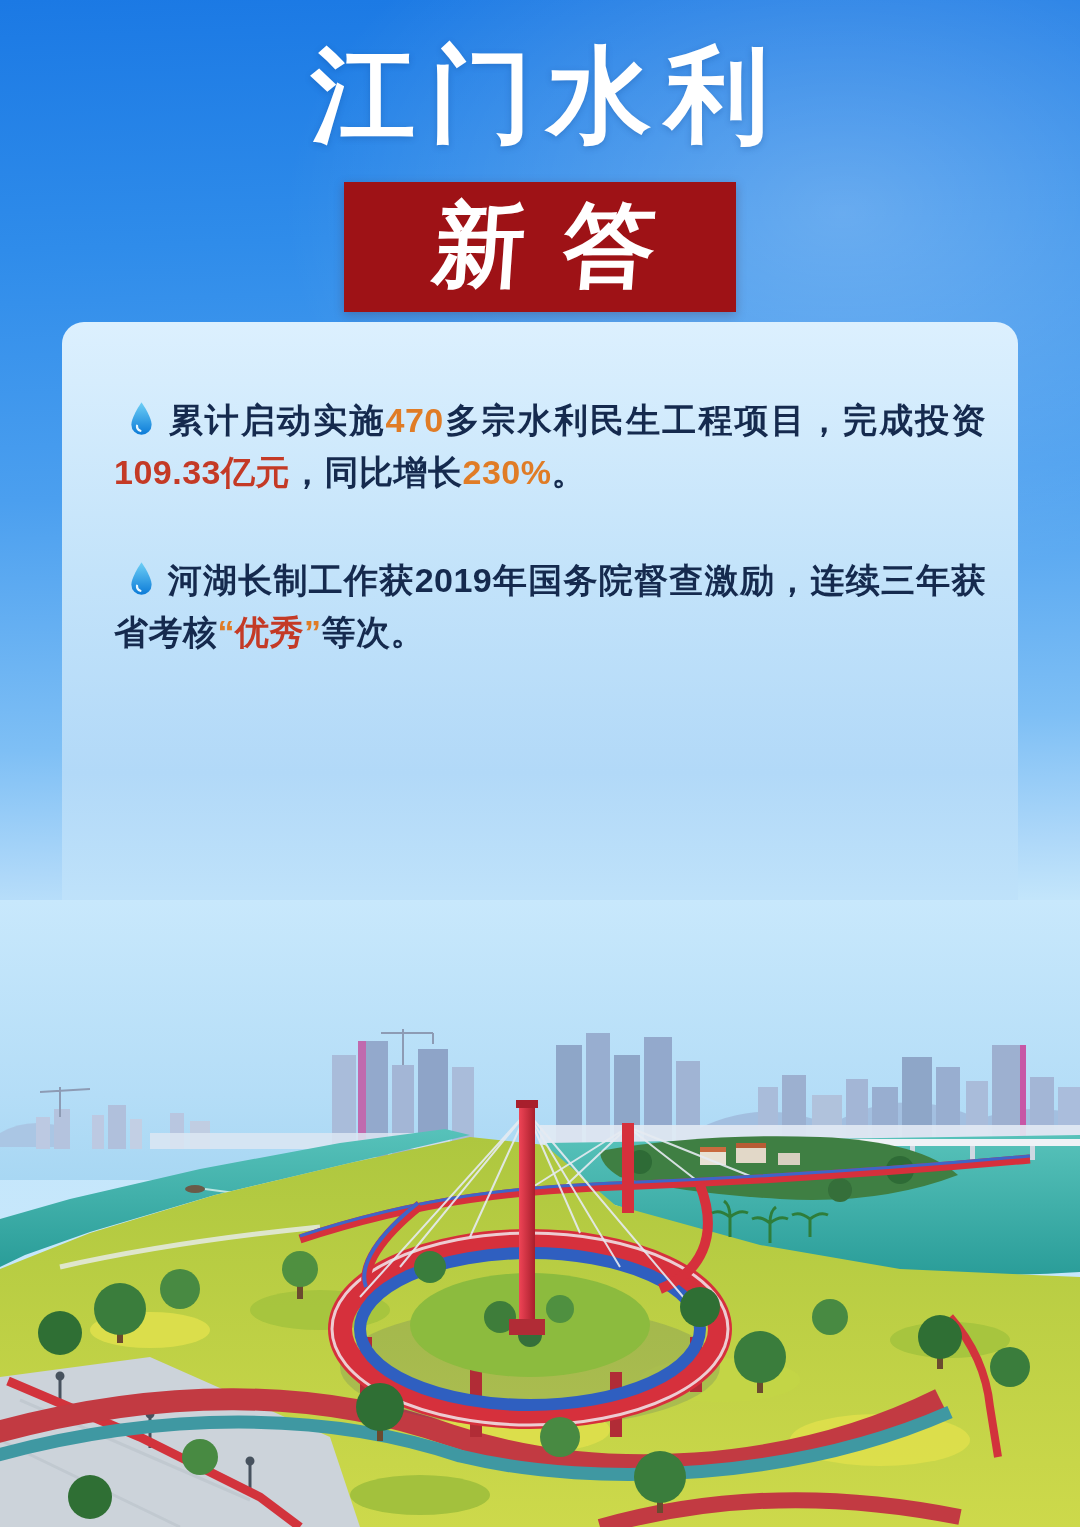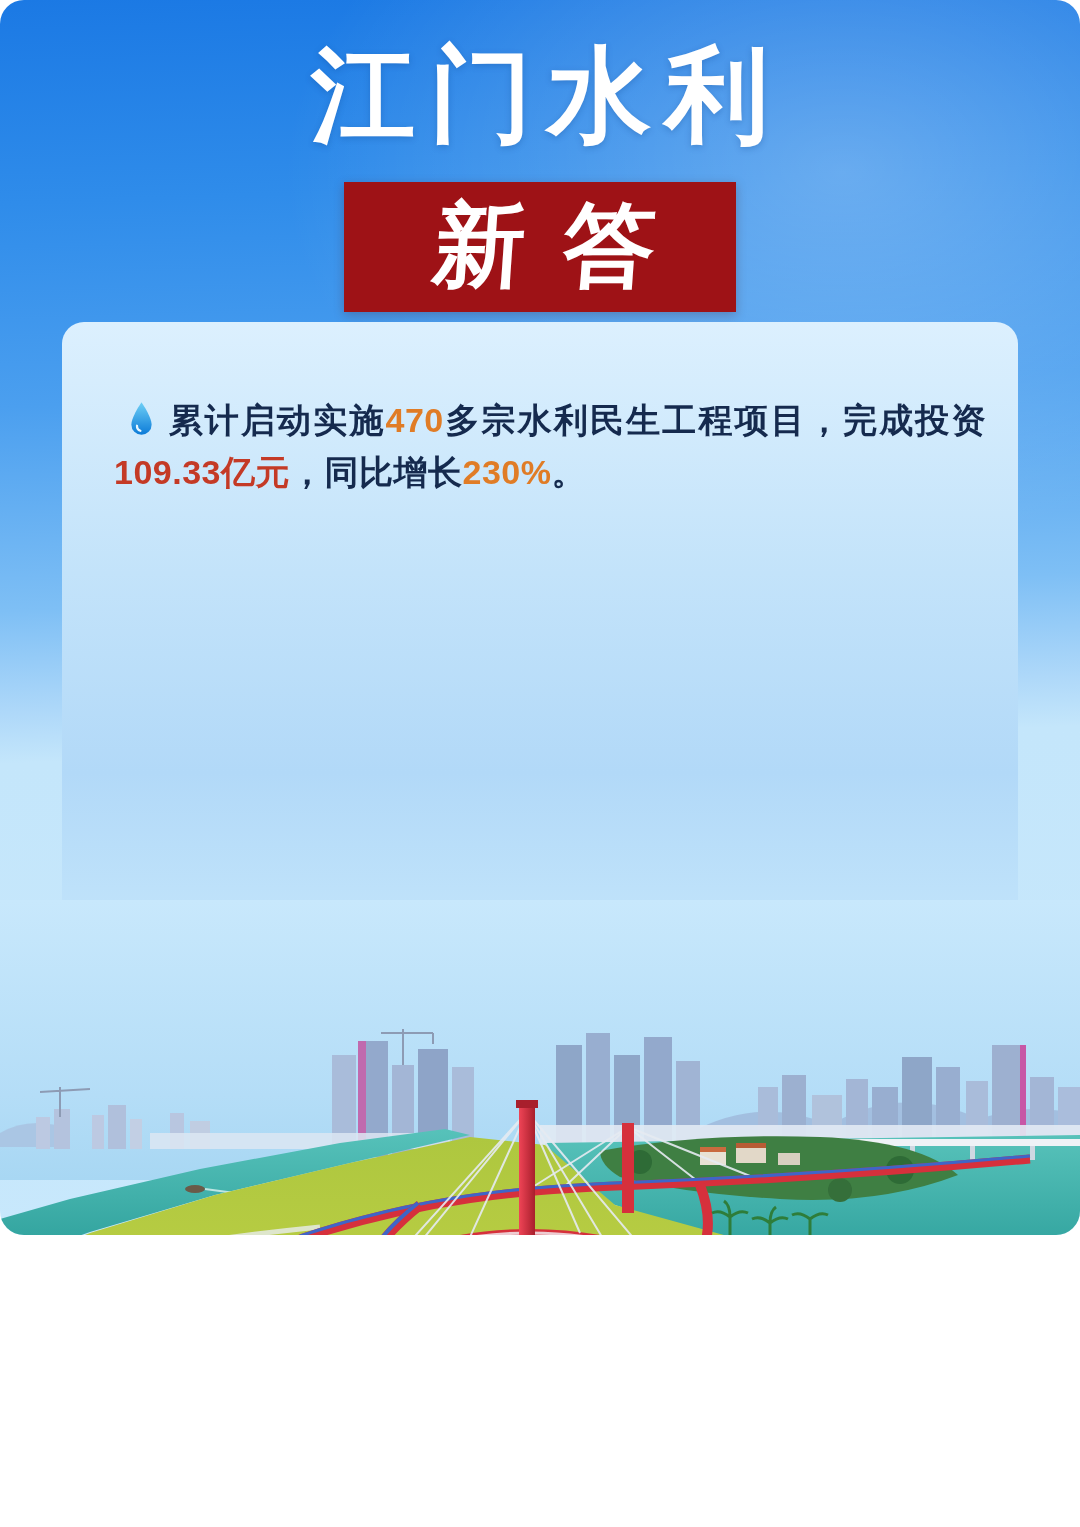--- a/index.html
+++ b/index.html
@@ -1,22 +1,21 @@
 <!DOCTYPE html>
 <html style="--box-red: #9e1216; --text-dark: #152a4e; --accent-orange: #e07c26; --accent-red: #c43a26;"><head>
 <meta charset="utf-8">
 <style>
   html,body{margin:0;padding:0;}
   body{width:1080px;height:1527px;overflow:hidden;font-family:"Liberation Sans",sans-serif;}
   .poster{
-    position:relative;width:1080px;height:1235px;overflow:hidden;
+    position:relative;width:1080px;height:1527px;overflow:hidden;
     background:
       radial-gradient(ellipse 900px 600px at 78% 14%, rgba(255,255,255,.28), rgba(255,255,255,0) 62%),
       linear-gradient(178deg,#1b79e4 0%,#2f8cea 16%,#4b9fef 32%,#7ebff5 48%,#aed8f9 56%,#c4e6fb 60%,#c8e8fc 100%);
-    border-radius: 24px;
   }
   
   .title-wrap{position:absolute;top:40px;left:0;width:100%;text-align:center;}
   .main-title{
     font-family:"Liberation Serif",serif;font-weight:700;
     font-size:104px;line-height:112px;color:#ffffff;
     letter-spacing:14px;text-indent:14px;margin:0;
     text-shadow:0 2px 6px rgba(10,60,130,.25);
   }
   .subtitle-box{
@@ -73,20 +72,24 @@
       <p class="subtitle-text">新答卷</p>
     </div>
   </div>
 
   <div class="card">
     <div class="bullets">
         <p class="bullet"><svg class="drop" viewBox="0 0 24 32">
             <path d="M12 1 C12 1 3 14 3 21 a9 9 0 0 0 18 0 C21 14 12 1 12 1 Z" fill="url(#dropGrad)"></path>
             <path d="M8 22 a4.5 4.5 0 0 0 3 4.5" stroke="#e9f7ff" stroke-width="2" fill="none" stroke-linecap="round"></path>
           </svg><span class="seg-dark">累计启动实施</span><span class="seg-orange">470</span><span class="seg-dark">多宗水利民生工程项目，完成投资</span><span class="seg-red">109.33亿元</span><span class="seg-dark">，同比增长</span><span class="seg-orange">230%</span><span class="seg-dark">。</span></p>
+        <p class="bullet"><svg class="drop" viewBox="0 0 24 32">
+            <path d="M12 1 C12 1 3 14 3 21 a9 9 0 0 0 18 0 C21 14 12 1 12 1 Z" fill="url(#dropGrad)"></path>
+            <path d="M8 22 a4.5 4.5 0 0 0 3 4.5" stroke="#e9f7ff" stroke-width="2" fill="none" stroke-linecap="round"></path>
+          </svg><span class="seg-dark">河湖长制工作获2019年国务院督查激励，连续三年获省考核</span><span class="seg-orange">“</span><span class="seg-red">优秀</span><span class="seg-orange">”</span><span class="seg-dark">等次。</span></p>
       </div>
   </div>
 
   <div class="photo">
     <svg viewBox="0 0 1080 627" width="1080" height="627">
       <defs>
         <linearGradient id="skyGrad" x1="0" y1="0" x2="0" y2="1">
           <stop offset="0" stop-color="#c8e8fc"></stop>
             <stop offset=".7" stop-color="#b4ddf7"></stop>
             <stop offset="1" stop-color="#a8d7f3"></stop>

